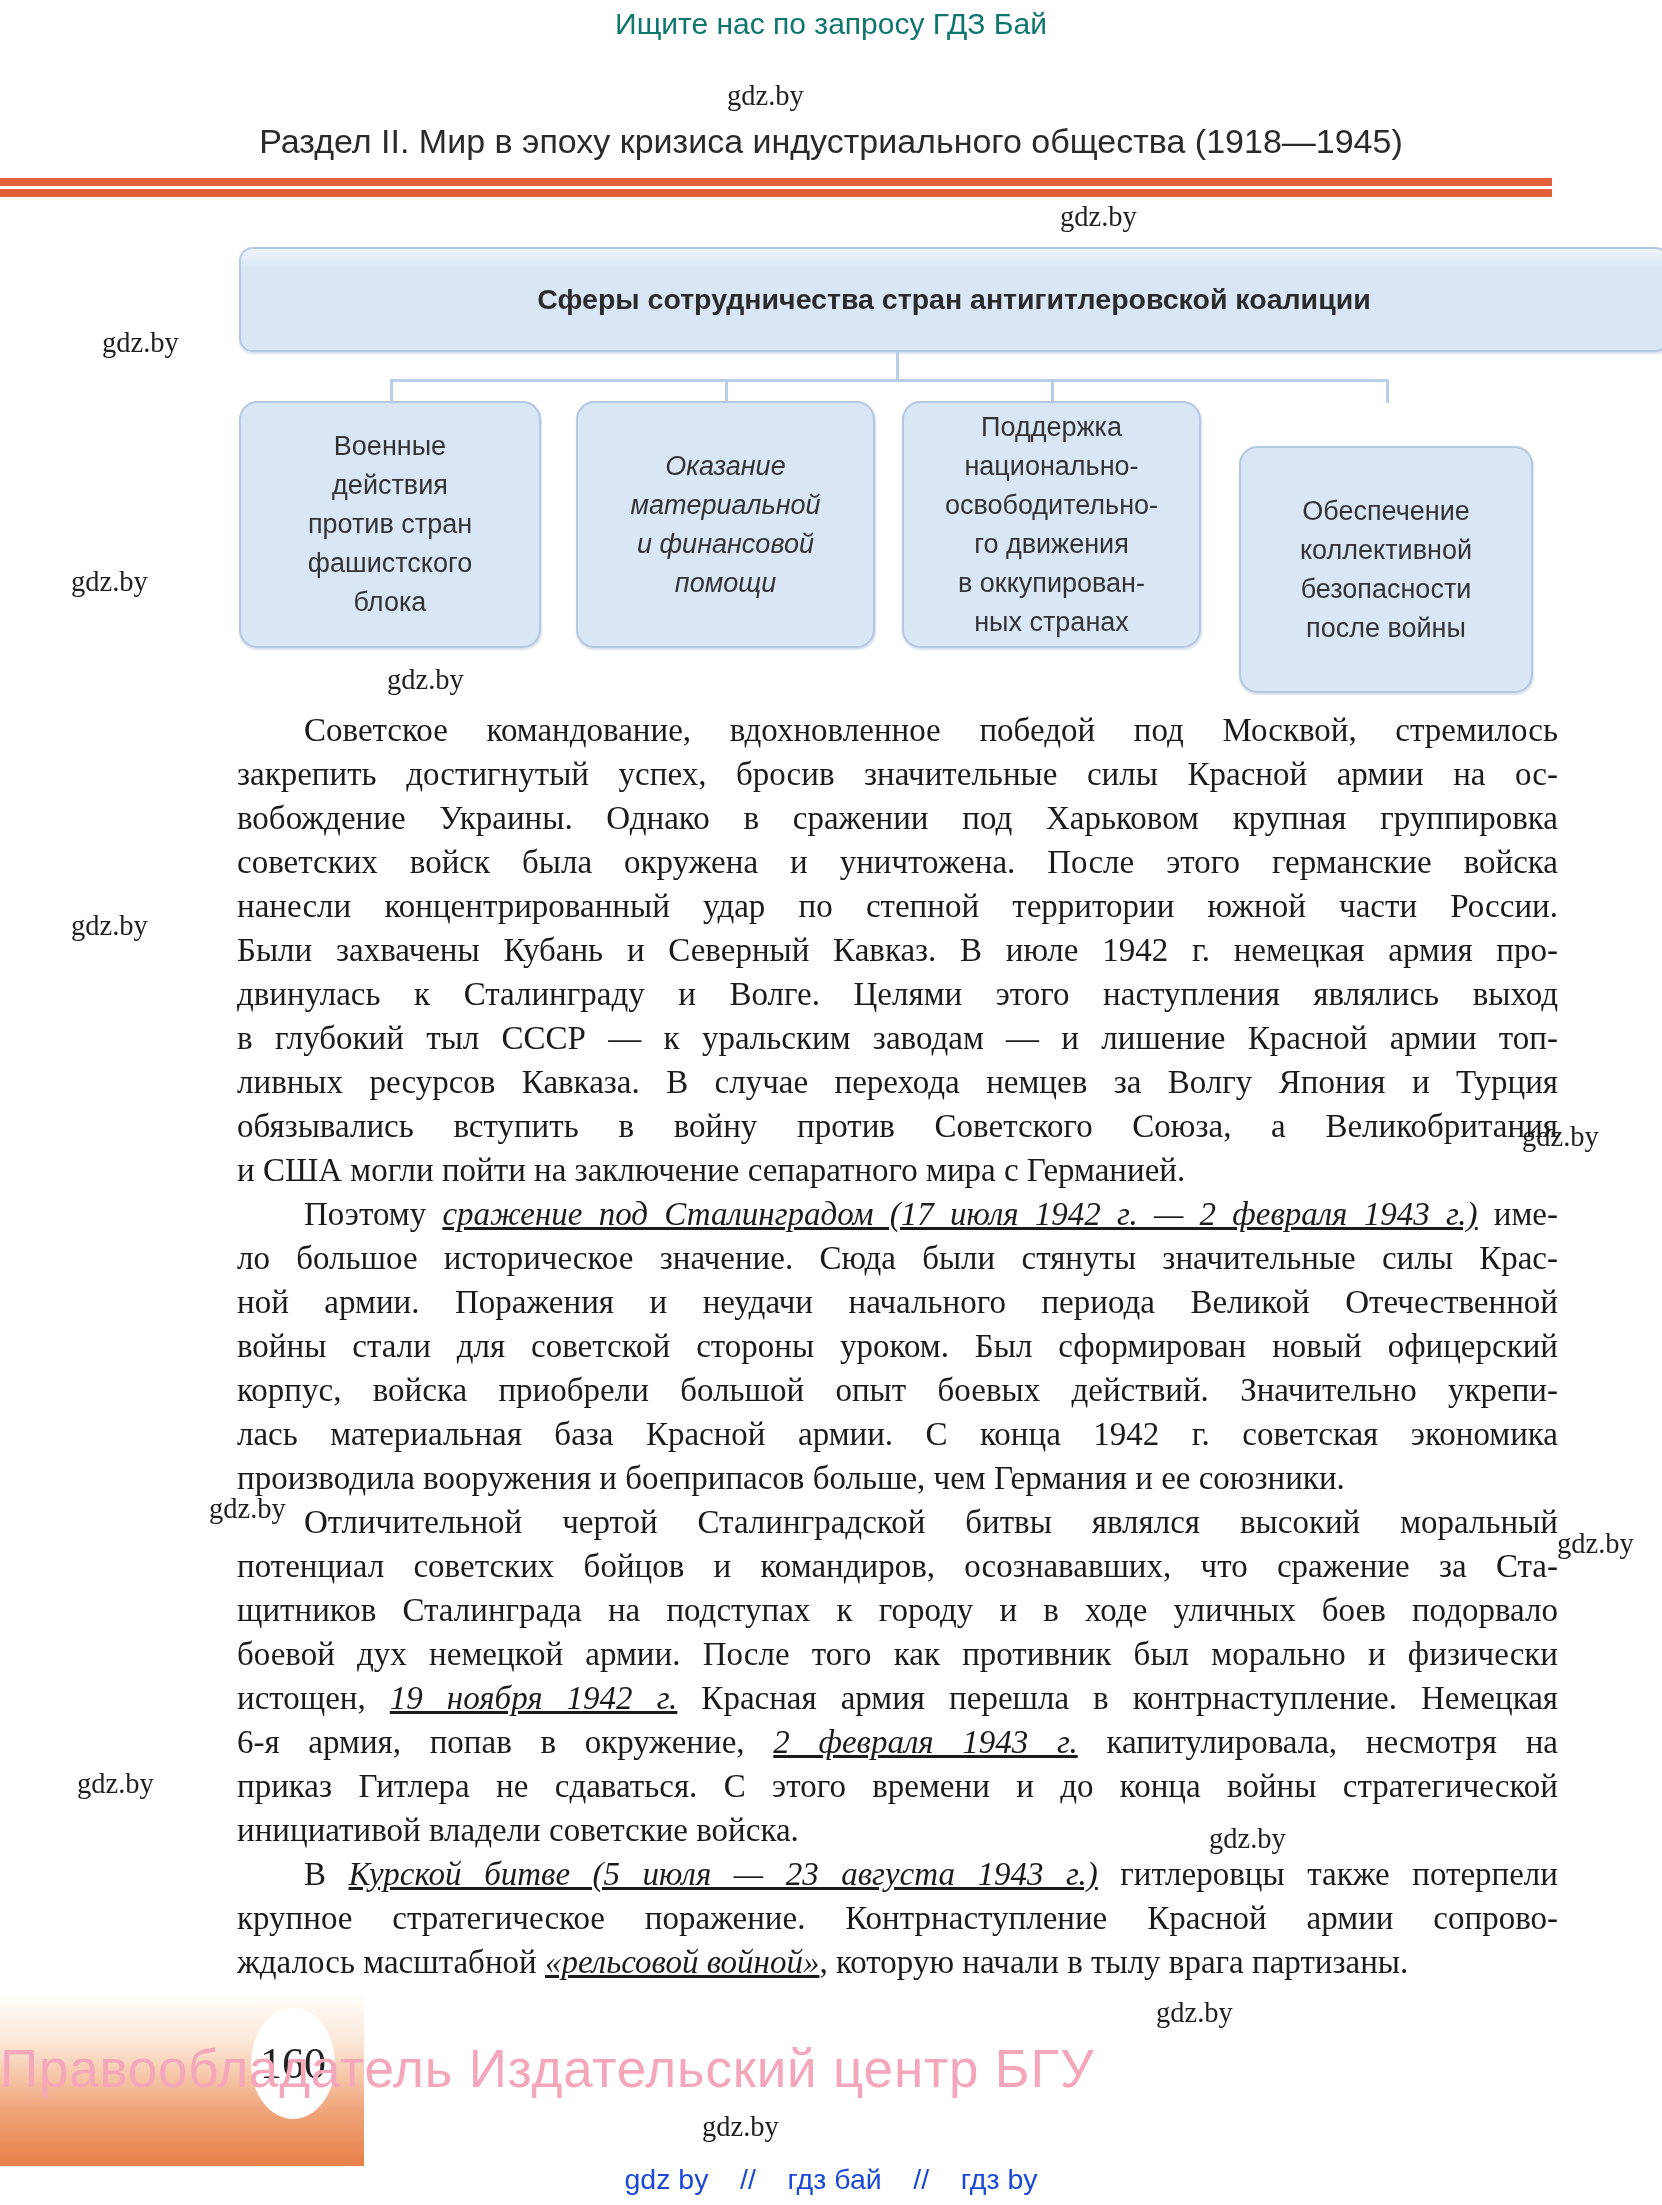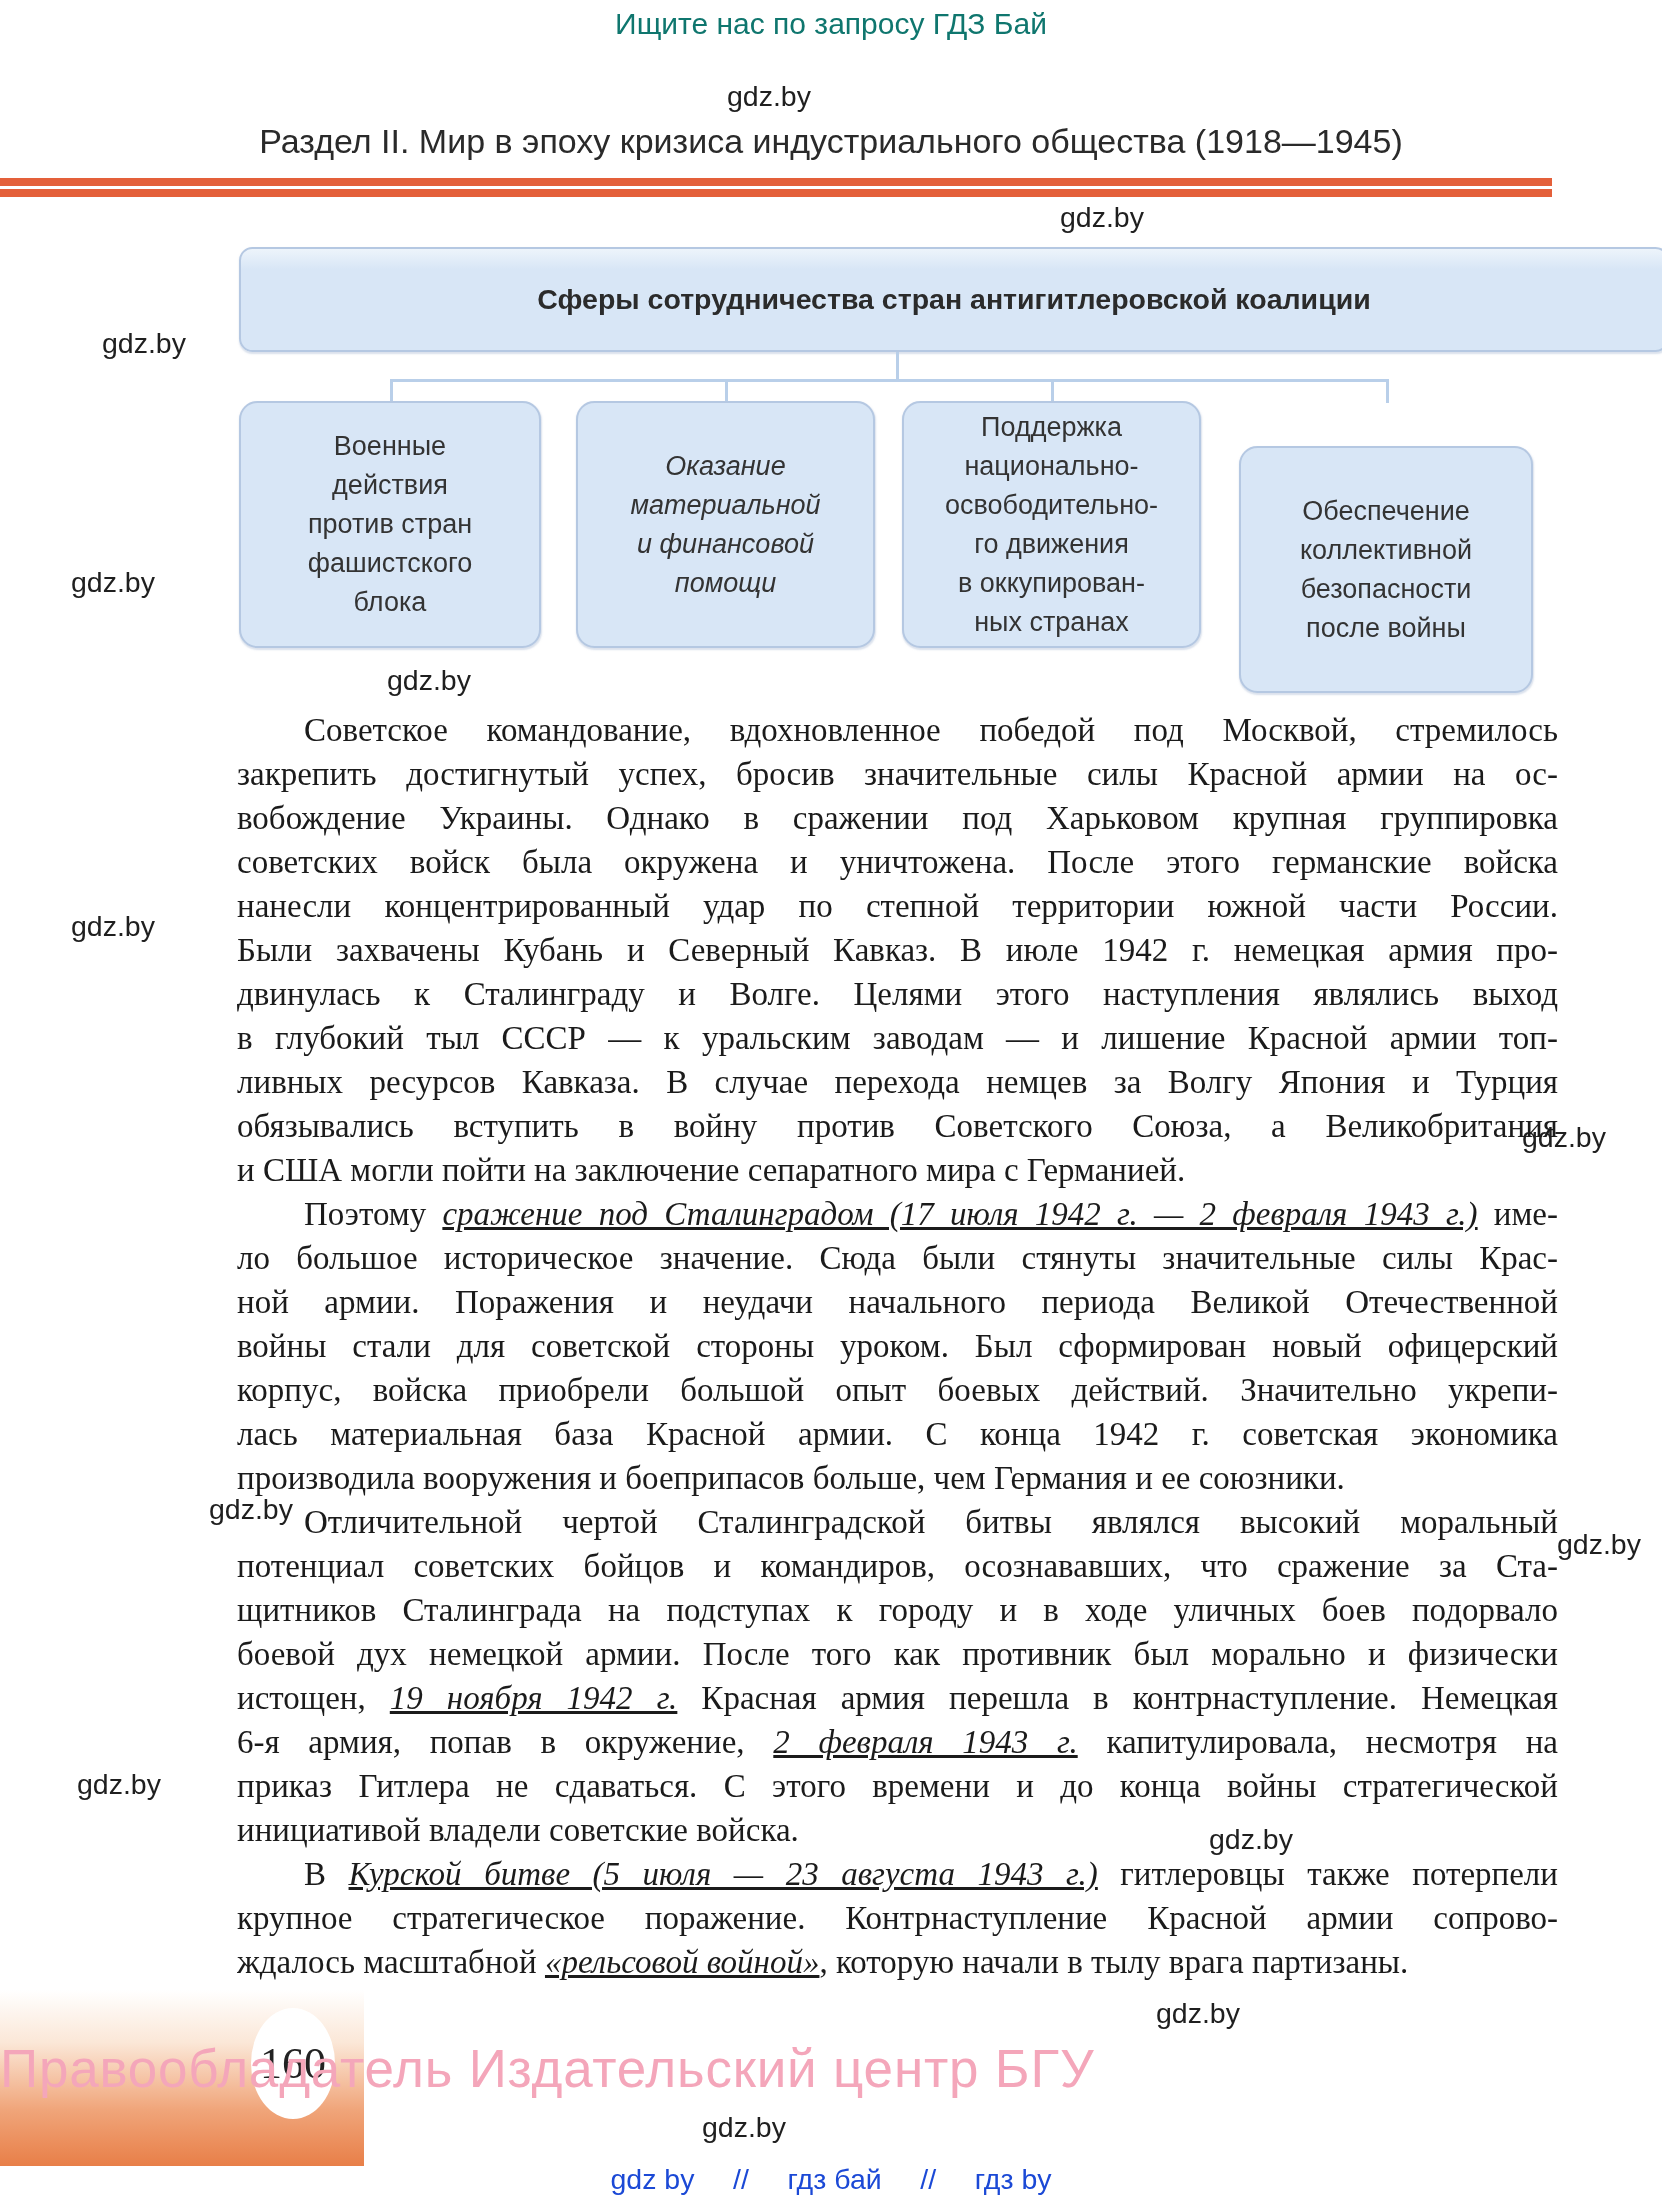--- a/index.html
+++ b/index.html
@@ -10,21 +10,21 @@
 
   
   .promo-top {
     position:absolute; top:6.7px; left:0; width:100%; text-align:center;
     font-size:30px; color:#0f766e; white-space:nowrap;
   }
 
   
   .wm {
     position:absolute; font-size:28.5px; color:#1f1f1f; white-space:nowrap;
-    font-family:Liberation Sans, sans-serif;
+    font-family:Liberation Serif, serif;
   }
 
   
   .section-header {
     position:absolute; top:122px; left:0; width:100%; text-align:center;
     font-size:34px; color:#2a2a2a; white-space:nowrap;
   }
 
   
   .rule { position:absolute; left:0; width:1552px; height:7.5px; background:#e4603a; }
@@ -83,21 +83,21 @@
   }
   .copyright {
     position:absolute; top:2038px; left:0; width:100%; text-align:left;
     font-size:53px; color:#f4a6ba; letter-spacing:0.8px; white-space:nowrap;
   }
   .footer-links {
     position:absolute; top:2163px; left:0; width:100%; text-align:center;
     font-size:28.5px; color:#1b49d6; white-space:nowrap;
   }
   .footer-links .sep { margin:0 11.7px; }
-  .footer-links .lnk { margin:0 19px; cursor:pointer; }
+  .footer-links .lnk { margin:0 12px; cursor:pointer; }
 </style>
 </head>
 <body>
 
 <div class="page">
 
   <div class="promo-top">Ищите нас по запросу ГДЗ Бай</div>
 
   <div class="wm" style="left:727px;  top:80px;">gdz.by</div>
   <div class="wm" style="left:1060px; top:201px;">gdz.by</div>

